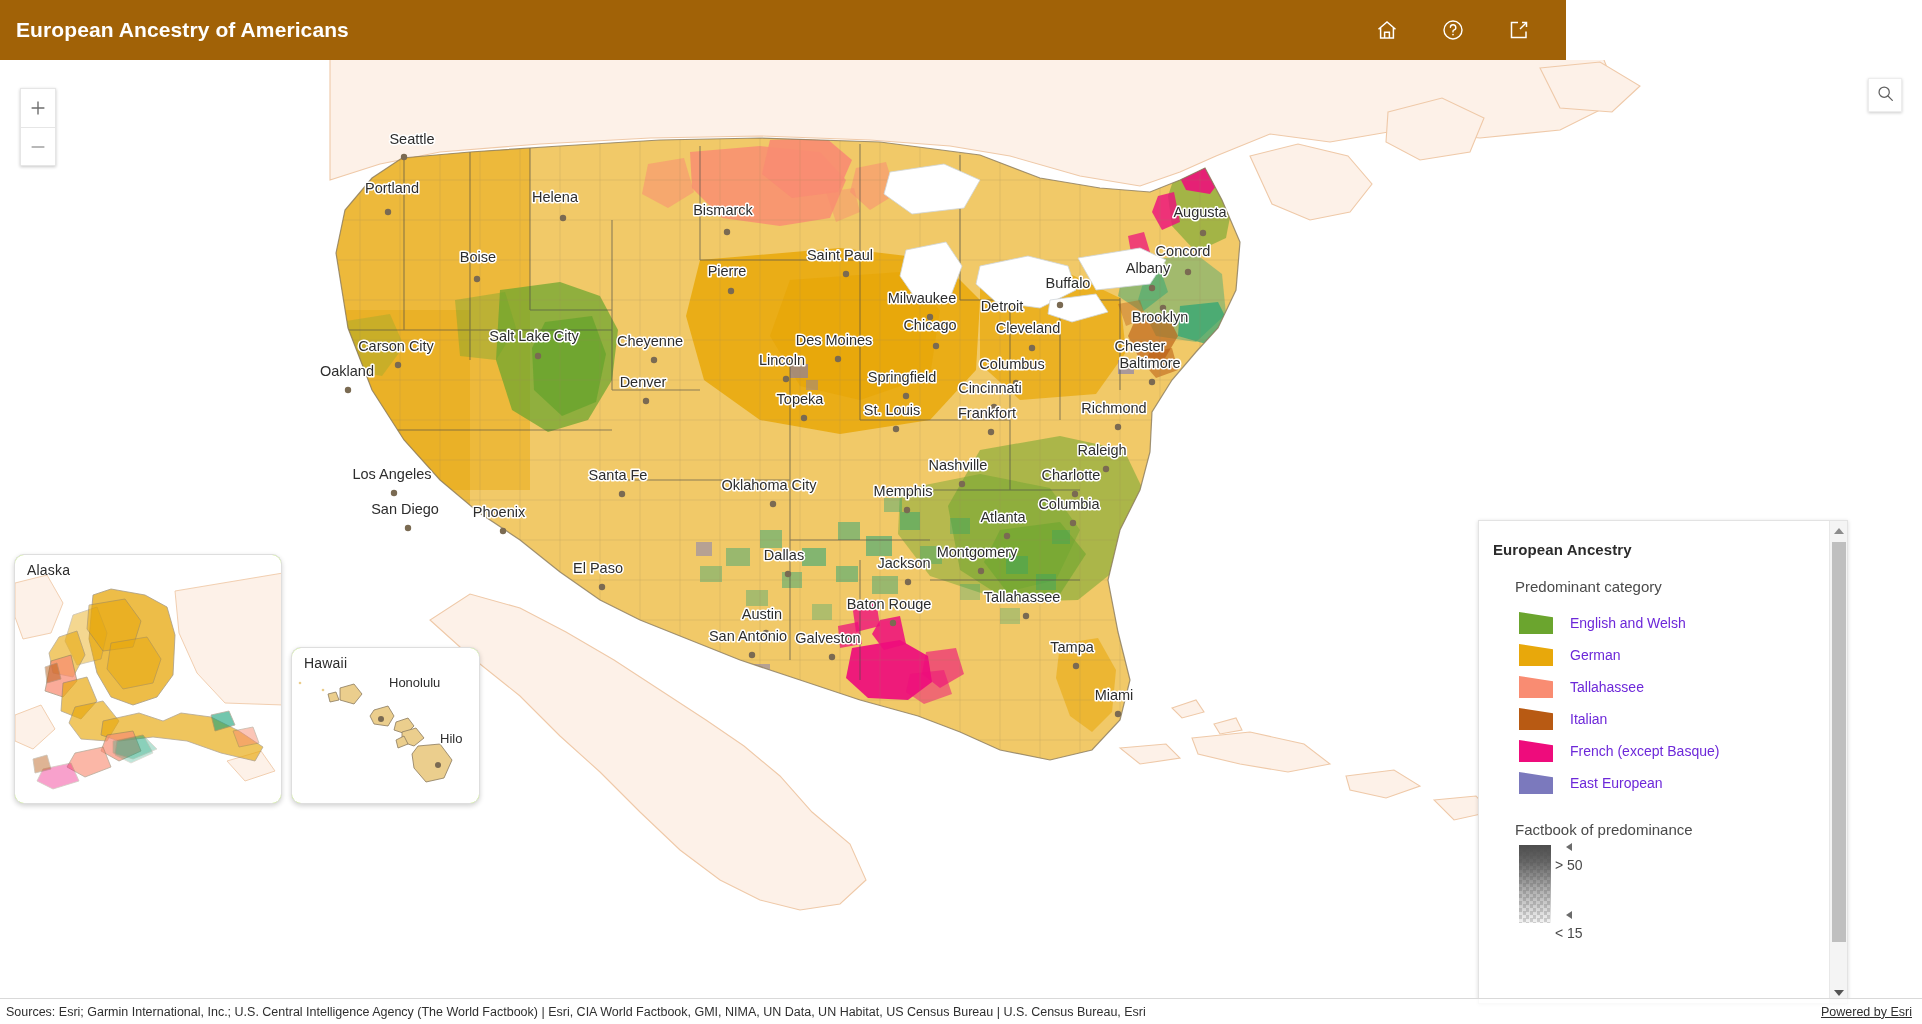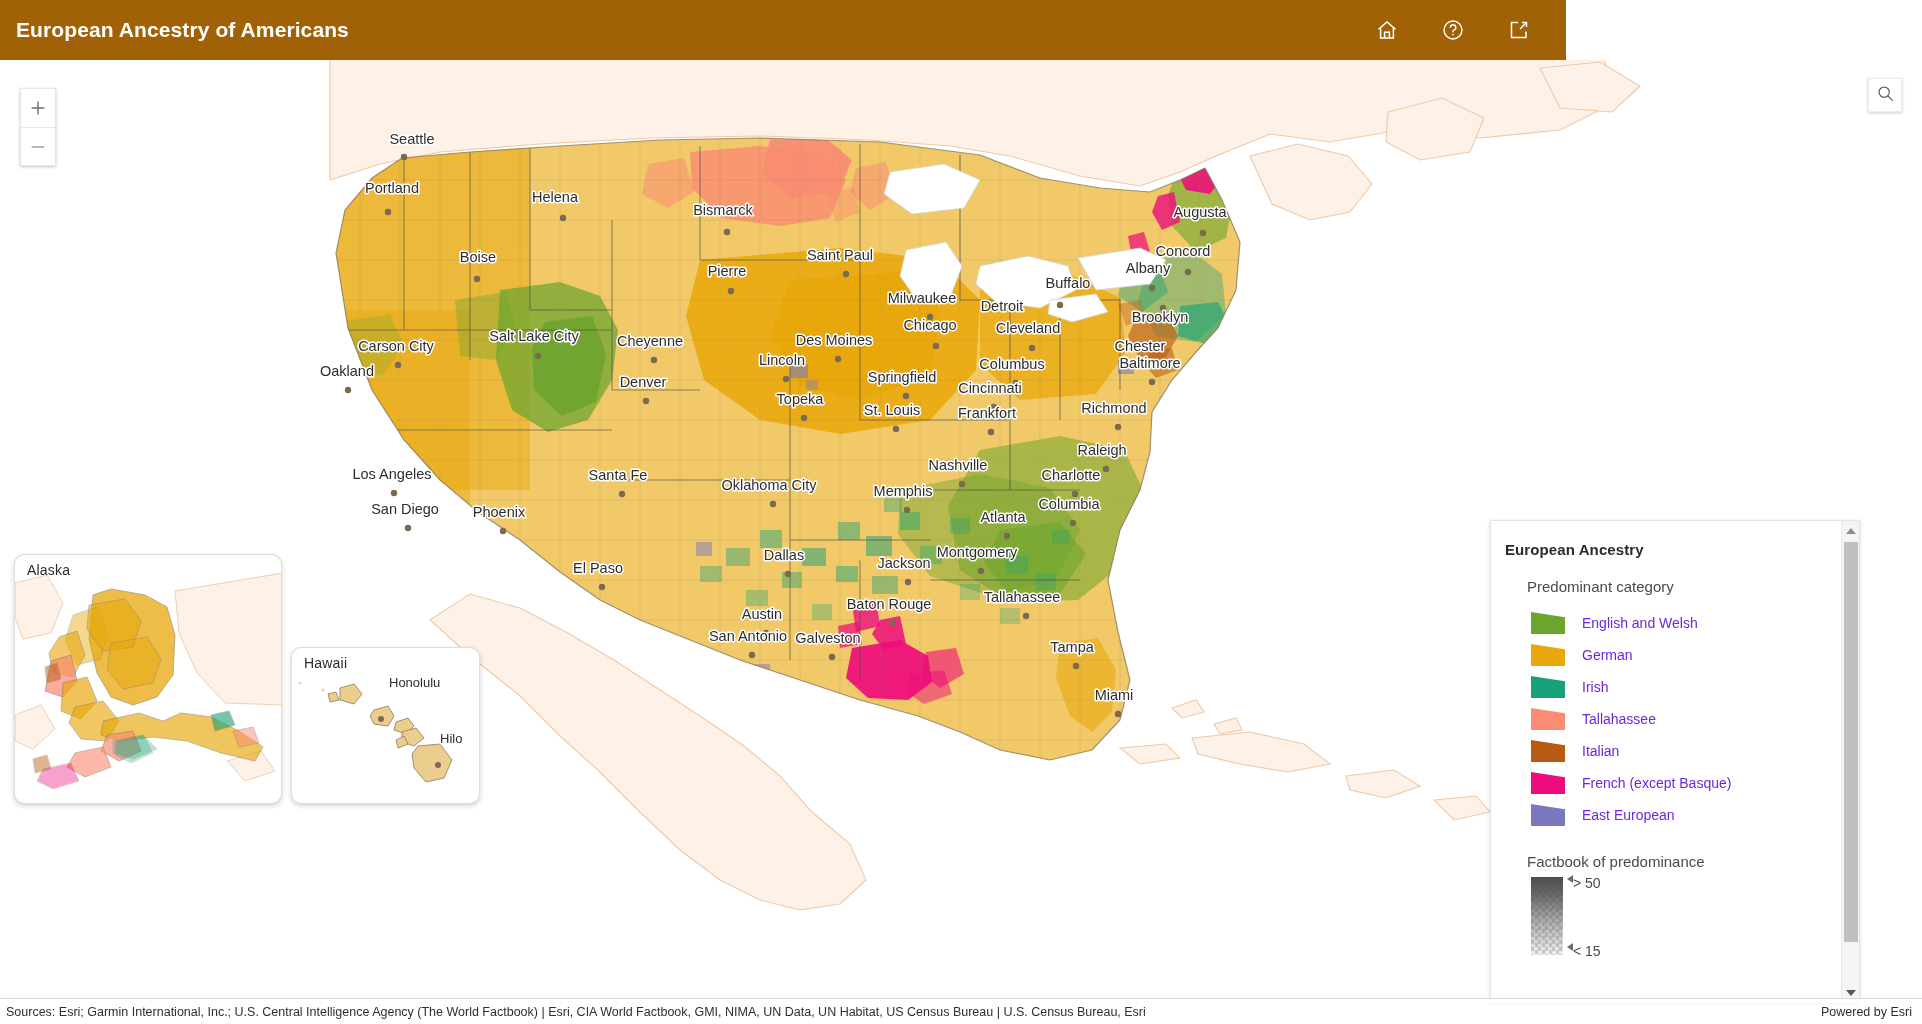--- a/index.html
+++ b/index.html
@@ -73,21 +73,21 @@
     position:absolute; left:12px; top:7px; font-size:14px; color:#2b2b2b;
     z-index:3; letter-spacing:.2px;
   }
   .inset svg { position:absolute; left:0; top:0; }
 
   
   #legend-panel {
     position:absolute; left:1478px; top:460px; width:370px; height:484px;
     background:#ffffff; border:1px solid #e3e3e3;
     box-shadow:0 1px 4px rgba(0,0,0,.15);
-    z-index:25; overflow:hidden;margin-left:12px;
+    z-index:25; overflow:hidden;
   }
   #legend-body { position:absolute; left:0; top:0; width:348px; height:482px; padding:20px 0 0 14px; }
   #legend-title {
     font-size:15px; font-weight:bold; color:#2b2b2b; margin-bottom:20px;
     letter-spacing:.1px;
   }
   .legend-group-title {
     font-size:15px; color:#4a4a4a; margin:0 0 12px 22px; font-weight:normal;
   }
   .legend-items { margin:0 0 0 26px; }
@@ -105,22 +105,22 @@
   #strength-row { display:flex; margin-left:26px; }
   #strength-ramp {
     width:32px; height:78px; flex:none;
     background-image:
       linear-gradient(to bottom, rgba(77,77,77,1) 0%, rgba(77,77,77,.85) 22%, rgba(77,77,77,.45) 58%, rgba(77,77,77,.07) 100%),
       repeating-conic-gradient(#ffffff 0% 25%, #d8d8d8 0% 50%);
     background-size:100% 100%, 7px 7px;
   }
   .ramp-labels { position:relative; width:150px; }
   .ramp-tick {
-    position:absolute; left:4px; display:flex; 
-    font-size:14px; color:#4a4a4a; white-space:nowrap;
+    position:absolute; left:4px; display:flex; align-items:center; gap:6px;
+    font-size:14px; color:#4a4a4a; white-space:nowrap;flex-direction:column;
   }
   .ramp-tick .tri {
     width:0; height:0; border-top:4px solid transparent; border-bottom:4px solid transparent;
     border-right:6px solid #6b6b6b;
   }
   #ramp-tick-high { top:-2px; }
   #ramp-tick-low  { top:66px; }
 
   
   #legend-scrollbar {
@@ -145,21 +145,21 @@
     position:absolute; left:0; bottom:0; width:1922px; height:26px;
     display:flex; align-items:center; justify-content:space-between;
     padding:0 10px 0 6px;
     font-size:12.5px; color:#2f2f2f;
     background:rgba(255,255,255,.82);
     border-top:1px solid #d9d9d9;
     z-index:35;
     text-align:center;
   }
   #attribution-sources { white-space:nowrap; overflow:hidden; text-overflow:ellipsis; }
-  #attribution-powered { white-space:nowrap; padding-left:14px; }
+  #attribution-powered { white-space:nowrap; padding-left:14px;text-decoration:underline; }
 
   
   .city-label {
     font-family:"Liberation Sans", sans-serif;
     font-size:14.5px; fill:#2d2d2d;
     paint-order:stroke; stroke:#ffffff; stroke-width:3px; stroke-linejoin:round;
   }
   .city-dot { fill:#7a6a52; }
 </style>
 </head>
@@ -566,24 +566,20 @@
       <div class="legend-items" id="legend-items">
           <div class="legend-item">
             <span class="legend-swatch" style="background: rgb(107, 165, 46);"></span>
             <span class="legend-label">English and Welsh</span>
           </div>
           <div class="legend-item">
             <span class="legend-swatch" style="background: rgb(232, 168, 11);"></span>
             <span class="legend-label">German</span>
           </div>
           <div class="legend-item">
-            <span class="legend-swatch" style="background: rgb(22, 161, 120);"></span>
-            <span class="legend-label">Irish</span>
-          </div>
-          <div class="legend-item">
             <span class="legend-swatch" style="background: rgb(249, 140, 114);"></span>
             <span class="legend-label">Tallahassee</span>
           </div>
           <div class="legend-item">
             <span class="legend-swatch" style="background: rgb(184, 90, 19);"></span>
             <span class="legend-label">Italian</span>
           </div>
           <div class="legend-item">
             <span class="legend-swatch" style="background: rgb(238, 12, 124);"></span>
             <span class="legend-label">French (except Basque)</span>

